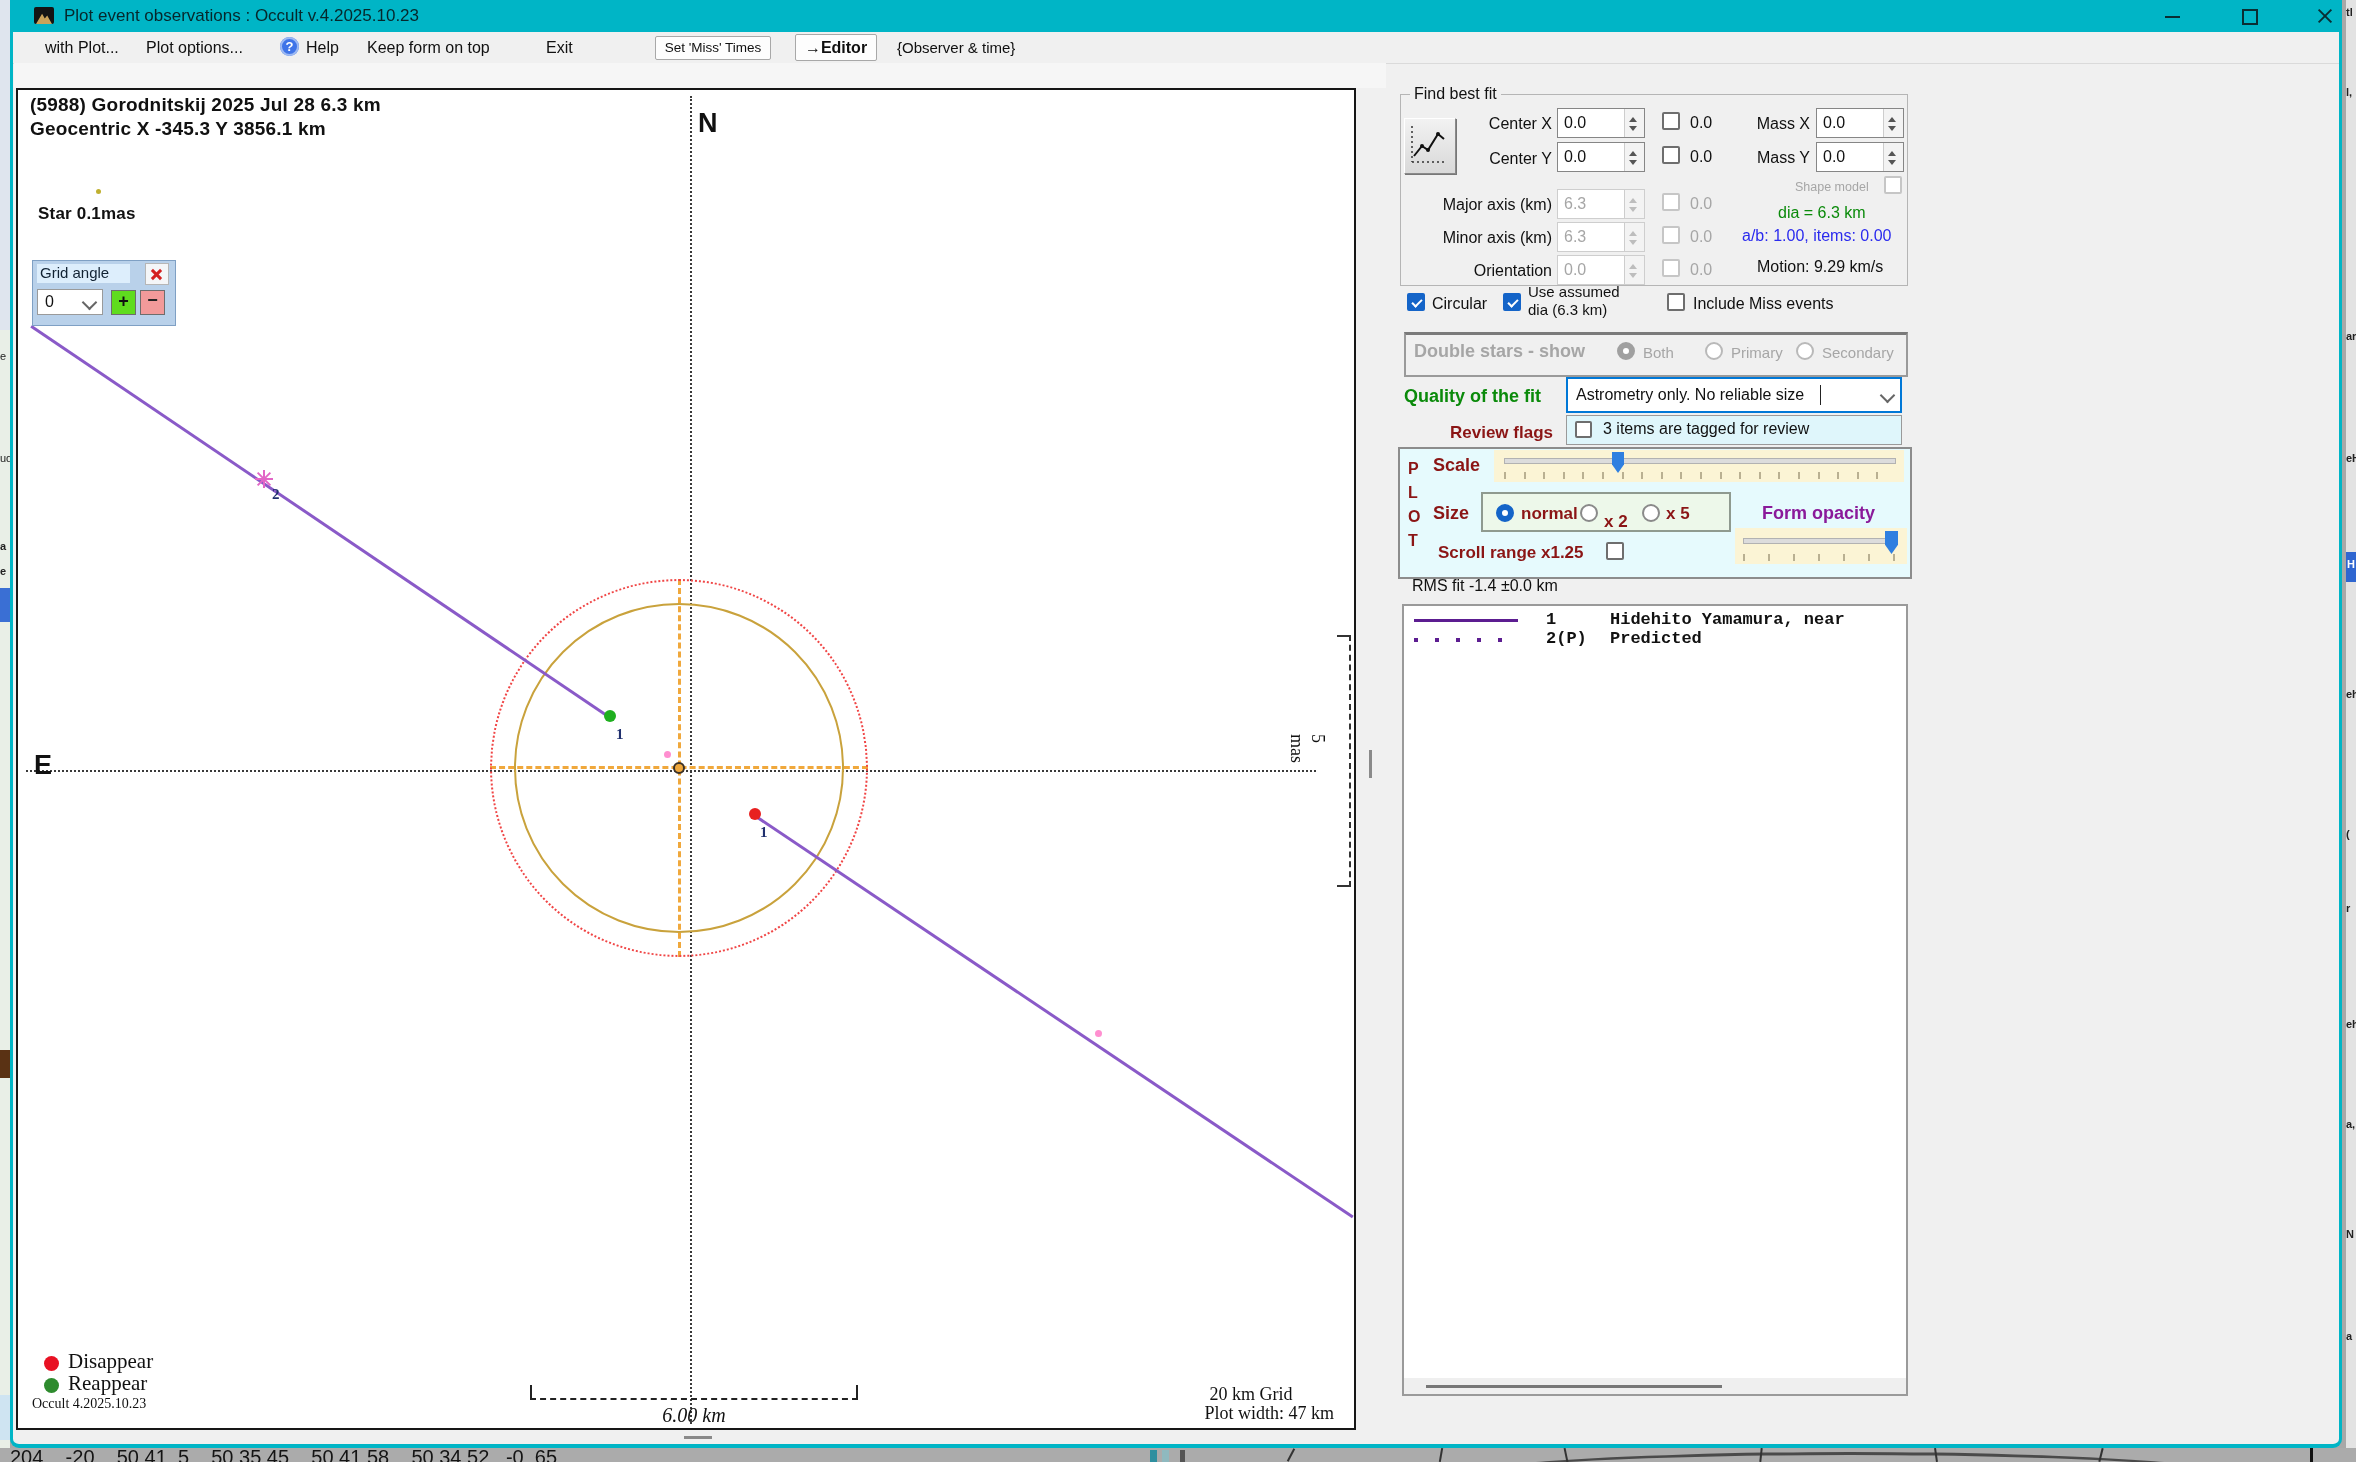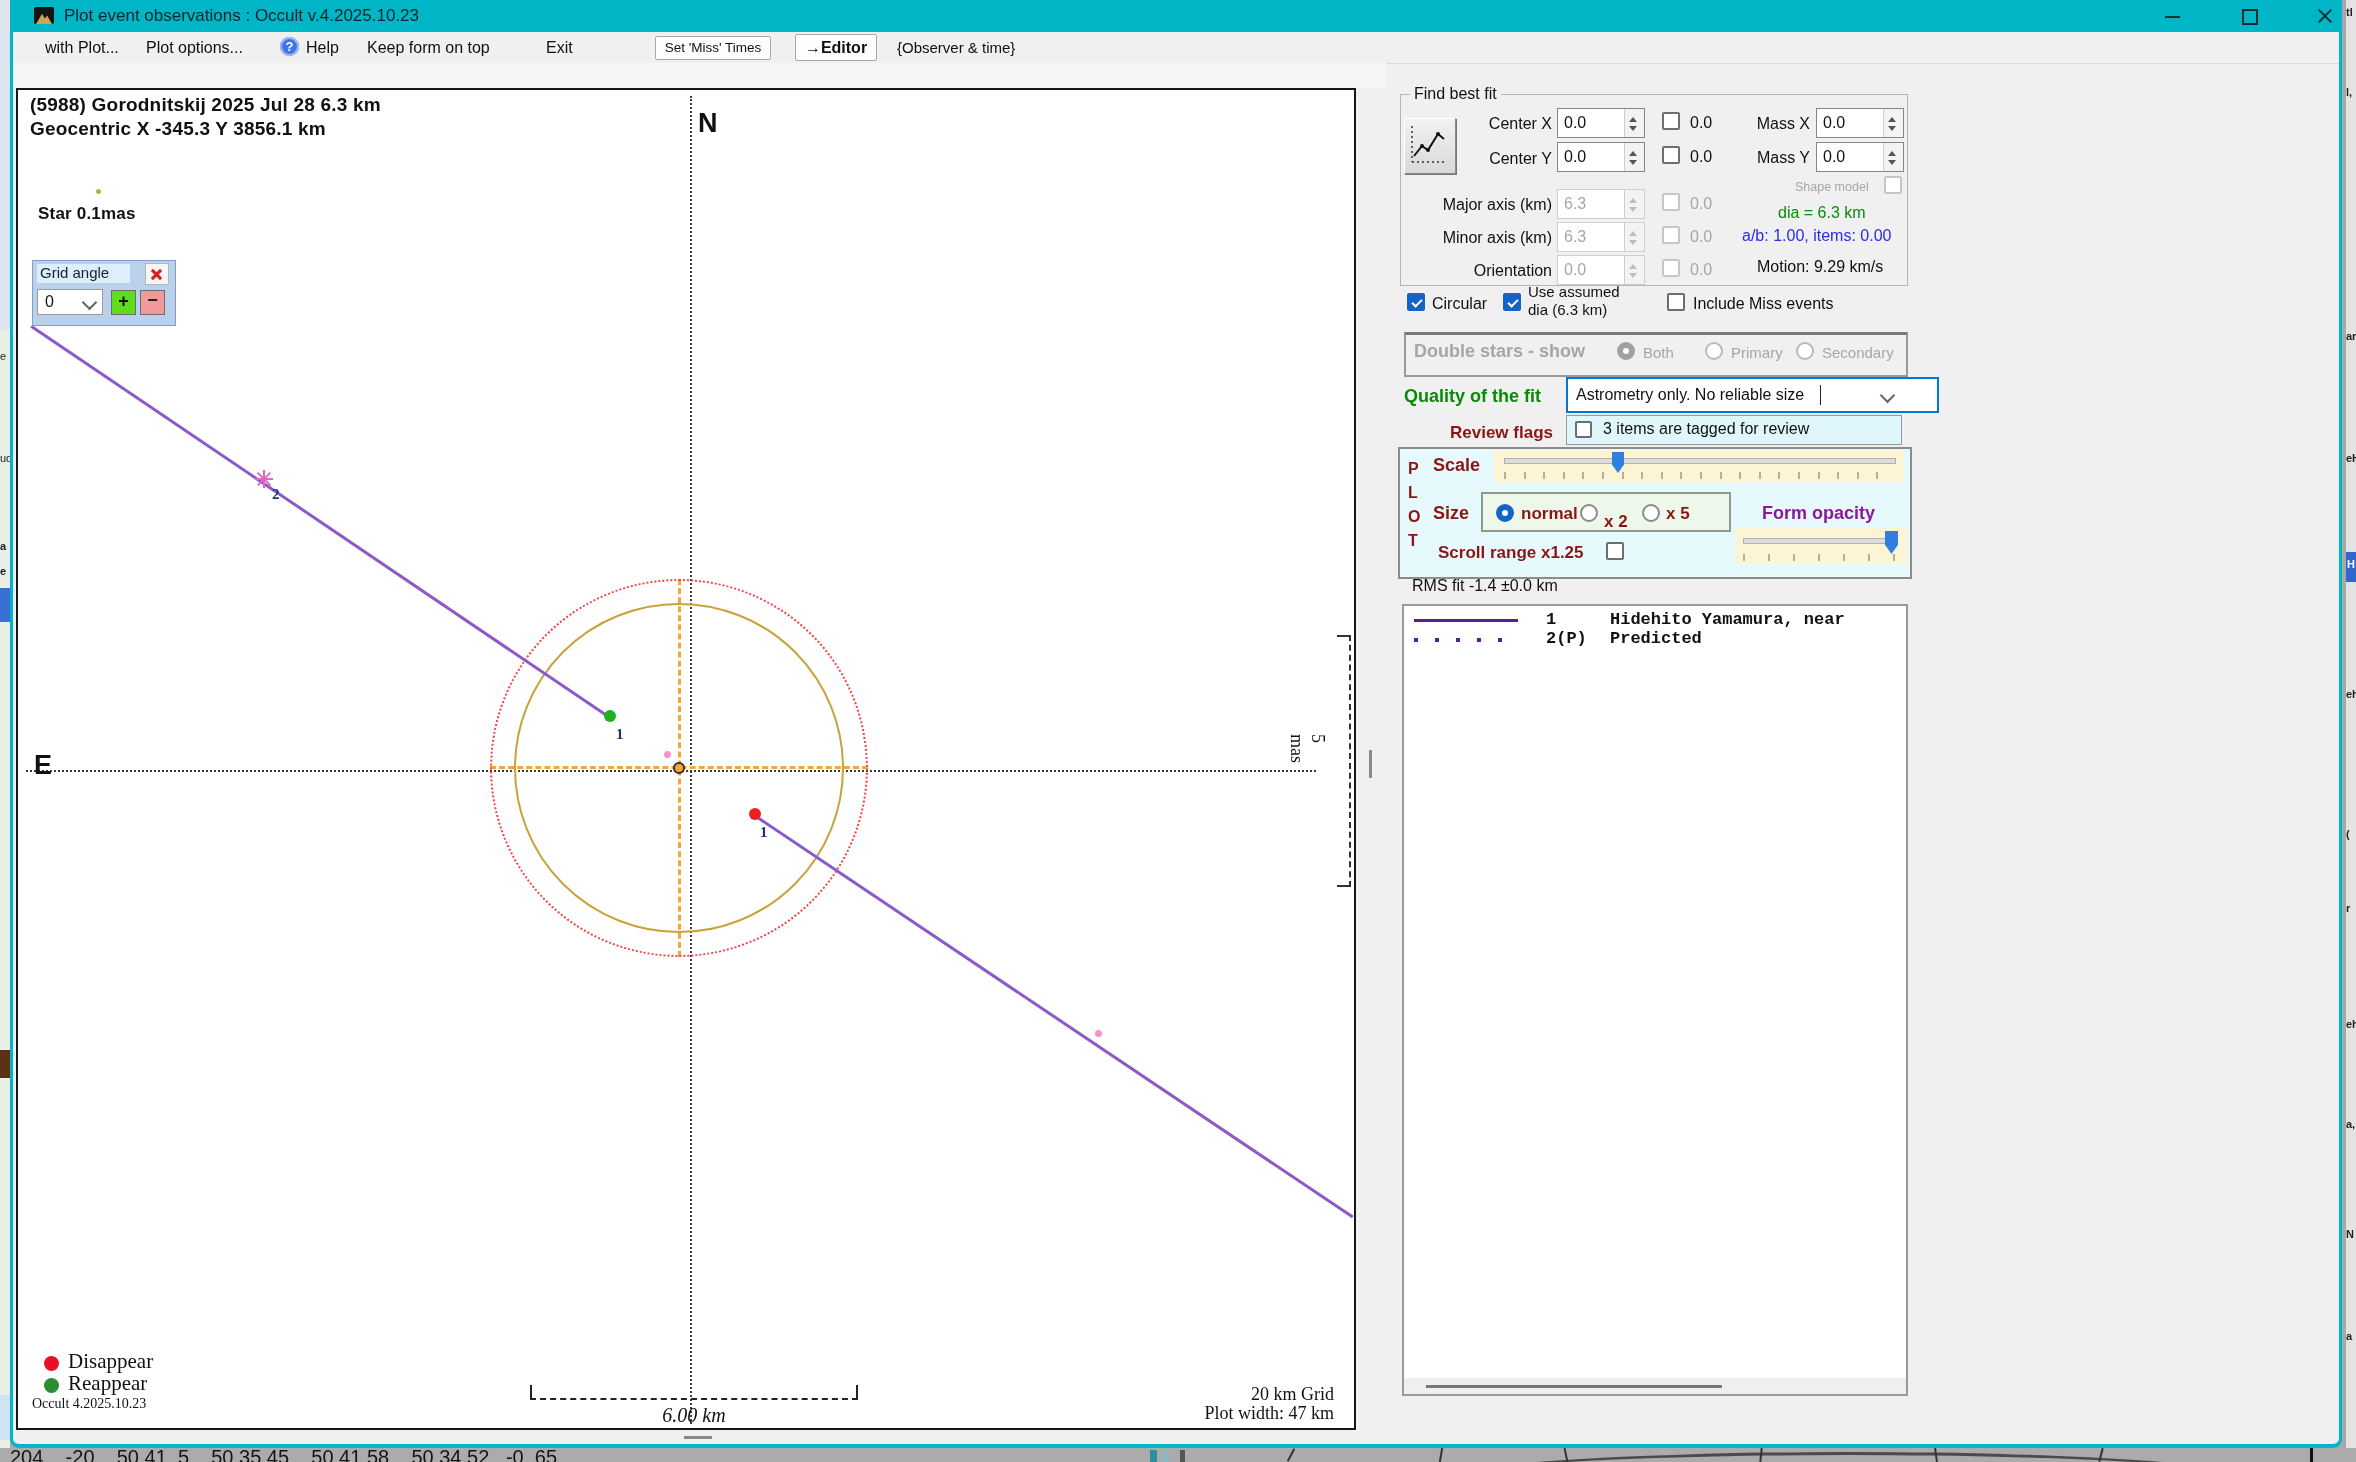--- a/index.html
+++ b/index.html
@@ -213,21 +213,21 @@
   <div class="abs" style="left:512px;top:1295px;height:14px;border-left:2px solid #222"></div>
   <div class="abs" style="left:838px;top:1295px;height:14px;border-left:2px solid #222"></div>
   <div class="abs serif" style="left:596px;top:1314px;width:160px;text-align:center;font-style:italic;font-size:20px">6.00 km</div>
 
   <div class="abs dot" style="left:26px;top:1266px;width:15px;height:15px;background:#e81123"></div>
   <span class="abs serif" style="left:50px;top:1259px;font-size:21px">Disappear</span>
   <div class="abs dot" style="left:26px;top:1288px;width:15px;height:15px;background:#2e8b2e"></div>
   <span class="abs serif" style="left:50px;top:1281px;font-size:21px">Reappear</span>
   <span class="abs serif" style="left:14px;top:1306px;font-size:14px">Occult 4.2025.10.23</span>
 
-  <div class="abs serif" style="left:1150px;top:1294px;width:166px;text-align:right;font-size:18px">20 km Grid</div>
+  <div class="abs serif" style="left:1150px;top:1294px;width:166px;text-align:center;font-size:18px">20 km Grid</div>
   <div class="abs serif" style="left:1150px;top:1313px;width:166px;text-align:right;font-size:18px">Plot width: 47 km</div>
 
   <div class="abs gridwin">
     <div class="abs ga-title">Grid angle</div>
     <div class="abs ga-x">
         <i></i>
         <u></u>
       </div>
     <div class="abs ga-sel">
       <span class="abs" style="left:7px;top:3px">0</span>
@@ -342,21 +342,21 @@
 <div class="abs" style="left:1404px;top:332px;width:500px;height:40px;border:2px solid #9a9a9a;border-top:3px solid #7a7a7a"></div>
 <span class="abs graytxt" style="left:1414px;top:341px;font-size:18px;font-weight:bold">Double stars - show</span>
 <span class="abs radio gsel" style="left:1617px;top:342px"></span>
 <span class="abs graytxt" style="left:1643px;top:344px;font-size:15px">Both</span>
 <span class="abs radio gray" style="left:1705px;top:342px"></span>
 <span class="abs graytxt" style="left:1731px;top:344px;font-size:15px">Primary</span>
 <span class="abs radio gray" style="left:1796px;top:342px"></span>
 <span class="abs graytxt" style="left:1822px;top:344px;font-size:15px">Secondary</span>
 
 <span class="abs greentxt" style="left:1404px;top:386px;font-size:18px;font-weight:bold">Quality of the fit</span>
-<div class="abs combo" style="left:1566px;top:377px;width:373px;height:36px">
+<div class="abs combo" style="left:1566px;top:377px;width:336px;height:36px">
   <span class="abs" style="left:8px;top:7px;font-size:16px">Astrometry only. No reliable size</span>
   <div class="abs" style="left:252px;top:6px;width:1px;height:20px;background:#222"></div>
   <div class="abs chev" style="left:314px;top:11px"></div>
 </div>
 
 <span class="abs maroon" style="left:1450px;top:423px;font-size:17px">Review flags</span>
 <div class="abs" style="left:1566px;top:415px;width:336px;height:30px;background:#dff6fb;border:1px solid #9a9a9a;box-sizing:border-box">
   <span class="abs cb" style="left:8px;top:5px;width:17px;height:17px"></span>
   <span class="abs" style="left:36px;top:4px;font-size:16px">3 items are tagged for review</span>
 </div>

